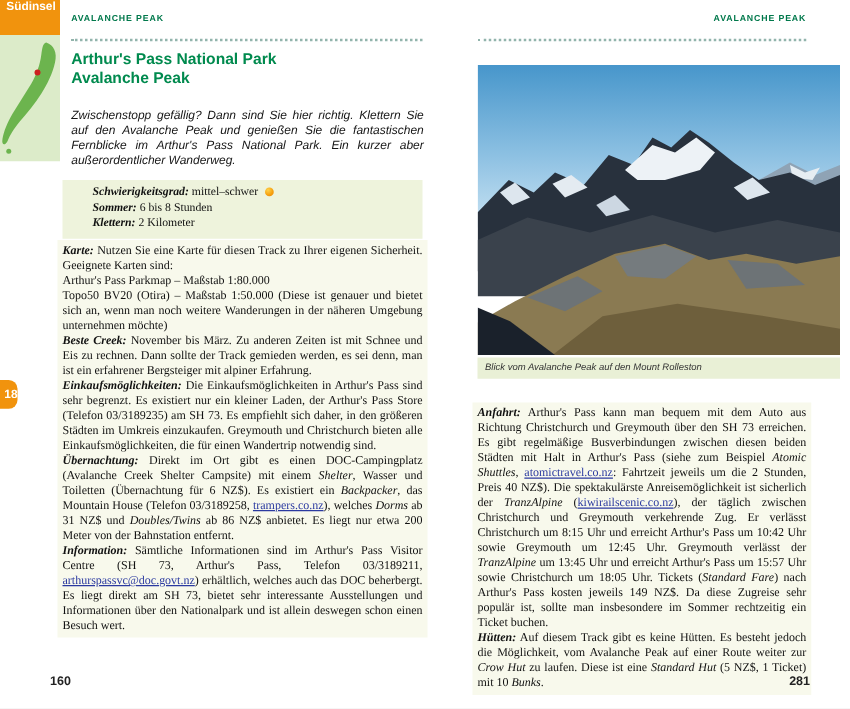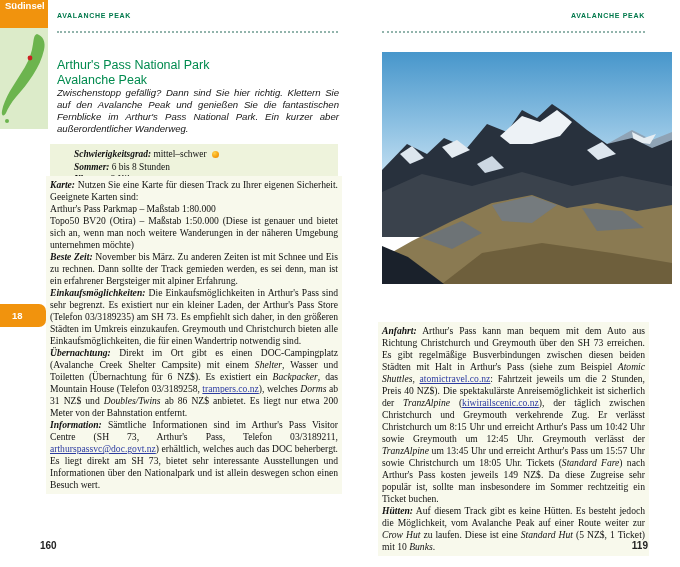--- a/index.html
+++ b/index.html
@@ -11,61 +11,61 @@
   .region-tab{
     position:absolute;left:0;top:0;width:48px;height:28px;background:#f1930d;
     color:#fff;font-family:"Liberation Sans",sans-serif;font-weight:bold;
     font-size:9.5px;display:flex;align-items:flex-start;padding:0 0 4px 5px;
     box-sizing:border-box;
   }
   .map-panel{
     position:absolute;left:0;top:28px;width:48px;height:101px;background:#dcebc9;
   }
   .chapter-tab{
-    position:absolute;left:0;top:304px;width:34px;height:23px;background:#f1930d;
+    position:absolute;left:0;top:304px;width:14px;height:23px;background:#f1930d;
     border-radius:0 7px 7px 0;color:#fff;font-family:"Liberation Sans",sans-serif;
-    font-weight:bold;font-size:9.5px;display:flex;align-items:center;justify-content:flex-start;padding-left:12px;
+    font-weight:bold;font-size:9.5px;display:flex;align-items:center;justify-content:flex-end;
   }
   
   .page-header{
     position:absolute;top:12px;font-family:"Liberation Sans",sans-serif;
     font-weight:bold;font-size:7px;letter-spacing:.7px;color:#00784b;
   }
   .page-header.left{left:57px;}
   .page-header.right{left:382px;width:263px;text-align:right;}
   .dotted{
     position:absolute;top:31px;height:0;border-top:2px dotted #7fa89e;opacity:.85;
   }
   .dotted.left{left:57px;width:281px;}
   .dotted.right{left:382px;width:263px;}
   
   .title-block{
-    position:absolute;left:57px;top:58px;font-family:"Liberation Sans",sans-serif;
-    font-weight:normal;font-size:12.5px;line-height:14.5px;color:#008a4e;
+    position:absolute;left:57px;top:40px;font-family:"Liberation Sans",sans-serif;
+    font-weight:bold;font-size:12.5px;line-height:14.5px;color:#008a4e;
   }
   .intro{
     position:absolute;left:57px;top:87px;width:282px;
     font-family:"Liberation Sans",sans-serif;font-style:italic;font-size:9.6px;
     line-height:12px;text-align:justify;color:#151515;
   }
   .infobox{
     position:absolute;left:50px;top:144px;width:288px;box-sizing:border-box;
     background:#eef3dc;padding:4px 9px 5px;font-size:9.4px;line-height:12.6px;
   }
   .info-row .label{font-weight:bold;font-style:italic;margin-left:15px;}
   .dot{
     display:inline-block;width:7px;height:7px;border-radius:50%;margin-left:5px;
     background:radial-gradient(circle at 35% 30%, #ffd24a 0%, #f6a211 55%, #ec8300 100%);
     vertical-align:-1px;
   }
   .body-text{
     position:absolute;box-sizing:border-box;background:#f8f9ec;
     font-size:9.6px;line-height:12px;text-align:justify;padding:3px 4px;
   }
-  .body-text.left{left:46px;top:176px;width:296px;font-family:Liberation Serif, serif;}
+  .body-text.left{left:46px;top:192px;width:296px;font-family:Liberation Serif, serif;}
   .body-text.right{left:378px;top:322px;width:271px;}
   .para{margin:0;}
   .para .label{font-weight:bold;font-style:italic;}
   .para .i{font-style:italic;}
   .para .link{color:#2b3aa0;text-decoration:underline;cursor:pointer;}
   .page-num{
     position:absolute;top:540px;font-family:"Liberation Sans",sans-serif;
     font-weight:bold;font-size:10px;color:#222;
   }
   .page-num.left{left:40px;}
@@ -113,21 +113,21 @@
   <div class="intro">Zwischenstopp gefällig? Dann sind Sie hier richtig. Klettern Sie auf den Avalanche Peak und genießen Sie die fantastischen Fernblicke im Arthur's Pass National Park. Ein kurzer aber außerordentlicher Wanderweg.</div>
 
   <div class="infobox">
       <div class="info-row"><span class="label">Schwierigkeitsgrad:</span><span> mittel–schwer</span><span class="dot"></span></div>
       <div class="info-row"><span class="label">Sommer:</span><span> 6 bis 8 Stunden</span></div>
       <div class="info-row"><span class="label">Klettern:</span><span> 2 Kilometer</span></div>
     </div>
 
   <div class="body-text left">
       <p class="para"><span class="label">Karte:</span><span class="n"> Nutzen Sie eine Karte für diesen Track zu Ihrer eigenen Sicherheit. Geeignete Karten sind:</span><br><span class="n">Arthur's Pass Parkmap – Maßstab 1:80.000</span><br><span class="n">Topo50 BV20 (Otira) – Maßstab 1:50.000 (Diese ist genauer und bietet sich an, wenn man noch weitere Wanderungen in der näheren Umgebung unternehmen möchte)</span></p>
-      <p class="para"><span class="label">Beste Zeit:</span><span class="n"> November bis März. Zu anderen Zeiten ist mit Schnee und Eis zu rechnen. Dann sollte der Track gemieden werden, es sei denn, man ist ein erfahrener Bergsteiger mit alpiner Erfahrung.</span></p>
+      <p class="para"><span class="label">Beste Creek:</span><span class="n"> November bis März. Zu anderen Zeiten ist mit Schnee und Eis zu rechnen. Dann sollte der Track gemieden werden, es sei denn, man ist ein erfahrener Bergsteiger mit alpiner Erfahrung.</span></p>
       <p class="para"><span class="label">Einkaufsmöglichkeiten:</span><span class="n"> Die Einkaufsmöglichkeiten in Arthur's Pass sind sehr begrenzt. Es existiert nur ein kleiner Laden, der Arthur's Pass Store (Telefon 03/3189235) am SH 73. Es empfiehlt sich daher, in den größeren Städten im Umkreis einzukaufen. Greymouth und Christchurch bieten alle Einkaufsmöglichkeiten, die für einen Wandertrip notwendig sind.</span></p>
       <p class="para"><span class="label">Übernachtung:</span><span class="n"> Direkt im Ort gibt es einen DOC-Campingplatz (Avalanche Creek Shelter Campsite) mit einem </span><span class="i">Shelter</span><span class="n">, Wasser und Toiletten (Übernachtung für 6 NZ$). Es existiert ein </span><span class="i">Backpacker</span><span class="n">, das Mountain House (Telefon 03/3189258, </span><span class="link">trampers.co.nz</span><span class="n">), welches </span><span class="i">Dorms</span><span class="n"> ab 31 NZ$ und </span><span class="i">Doubles/Twins</span><span class="n"> ab 86 NZ$ anbietet. Es liegt nur etwa 200 Meter von der Bahnstation entfernt.</span></p>
       <p class="para"><span class="label">Information:</span><span class="n"> Sämtliche Informationen sind im Arthur's Pass Visitor Centre (SH 73, Arthur's Pass, Telefon 03/3189211, </span><span class="link">arthurspassvc@doc.govt.nz</span><span class="n">) erhältlich, welches auch das DOC beherbergt. Es liegt direkt am SH 73, bietet sehr interessante Ausstellungen und Informationen über den Nationalpark und ist allein deswegen schon einen Besuch wert.</span></p>
     </div>
 
   <div class="page-num left">160</div>
 
   <div class="page-header right">AVALANCHE PEAK</div>
   <div class="dotted right"></div>
 
@@ -152,21 +152,22 @@
       <polygon points="0,140 40,122 90,134 140,120 190,134 240,124 290,134 290,185 0,185" fill="#3a424c"></polygon>
       <polygon points="0,206 30,189 70,169 110,151 150,143 185,156 215,151 255,159 290,153 290,232 0,232" fill="#8a7a52"></polygon>
       <polygon points="110,153 150,144 175,153 150,171 120,169" fill="#757b7e"></polygon>
       <polygon points="200,156 240,159 262,176 215,179" fill="#6d7376"></polygon>
       <polygon points="40,186 80,169 100,181 70,197" fill="#6d7376"></polygon>
       <polygon points="60,232 100,201 160,191 230,201 290,211 290,232" fill="#6e5f3c"></polygon>
       <polygon points="0,232 0,194 26,205 46,220 62,232" fill="#1a212b"></polygon>
     </svg>
   </div>
 
+  <div class="caption">Blick vom Avalanche Peak auf den Mount Rolleston</div>
 
   <div class="body-text right">
       <p class="para"><span class="label">Anfahrt:</span><span class="n"> Arthur's Pass kann man bequem mit dem Auto aus Richtung Christchurch und Greymouth über den SH 73 erreichen. Es gibt regelmäßige Busverbindungen zwischen diesen beiden Städten mit Halt in Arthur's Pass (siehe zum Beispiel </span><span class="i">Atomic Shuttles</span><span class="n">, </span><span class="link">atomictravel.co.nz</span><span class="n">: Fahrtzeit jeweils um die 2 Stunden, Preis 40 NZ$). Die spektakulärste Anreisemöglichkeit ist sicherlich der </span><span class="i">TranzAlpine</span><span class="n"> (</span><span class="link">kiwirailscenic.co.nz</span><span class="n">), der täglich zwischen Christchurch und Greymouth verkehrende Zug. Er verlässt Christchurch um 8:15 Uhr und erreicht Arthur's Pass um 10:42 Uhr sowie Greymouth um 12:45 Uhr. Greymouth verlässt der </span><span class="i">TranzAlpine</span><span class="n"> um 13:45 Uhr und erreicht Arthur's Pass um 15:57 Uhr sowie Christchurch um 18:05 Uhr. Tickets (</span><span class="i">Standard Fare</span><span class="n">) nach Arthur's Pass kosten jeweils 149 NZ$. Da diese Zugreise sehr populär ist, sollte man insbesondere im Sommer rechtzeitig ein Ticket buchen.</span></p>
       <p class="para"><span class="label">Hütten:</span><span class="n"> Auf diesem Track gibt es keine Hütten. Es besteht jedoch die Möglichkeit, vom Avalanche Peak auf einer Route weiter zur </span><span class="i">Crow Hut</span><span class="n"> zu laufen. Diese ist eine </span><span class="i">Standard Hut</span><span class="n"> (5 NZ$, 1 Ticket) mit 10 </span><span class="i">Bunks</span><span class="n">.</span></p>
     </div>
 
-  <div class="page-num right">119</div>
+  <div class="page-num right">281</div>
 
 </div>
 
 </body></html>

